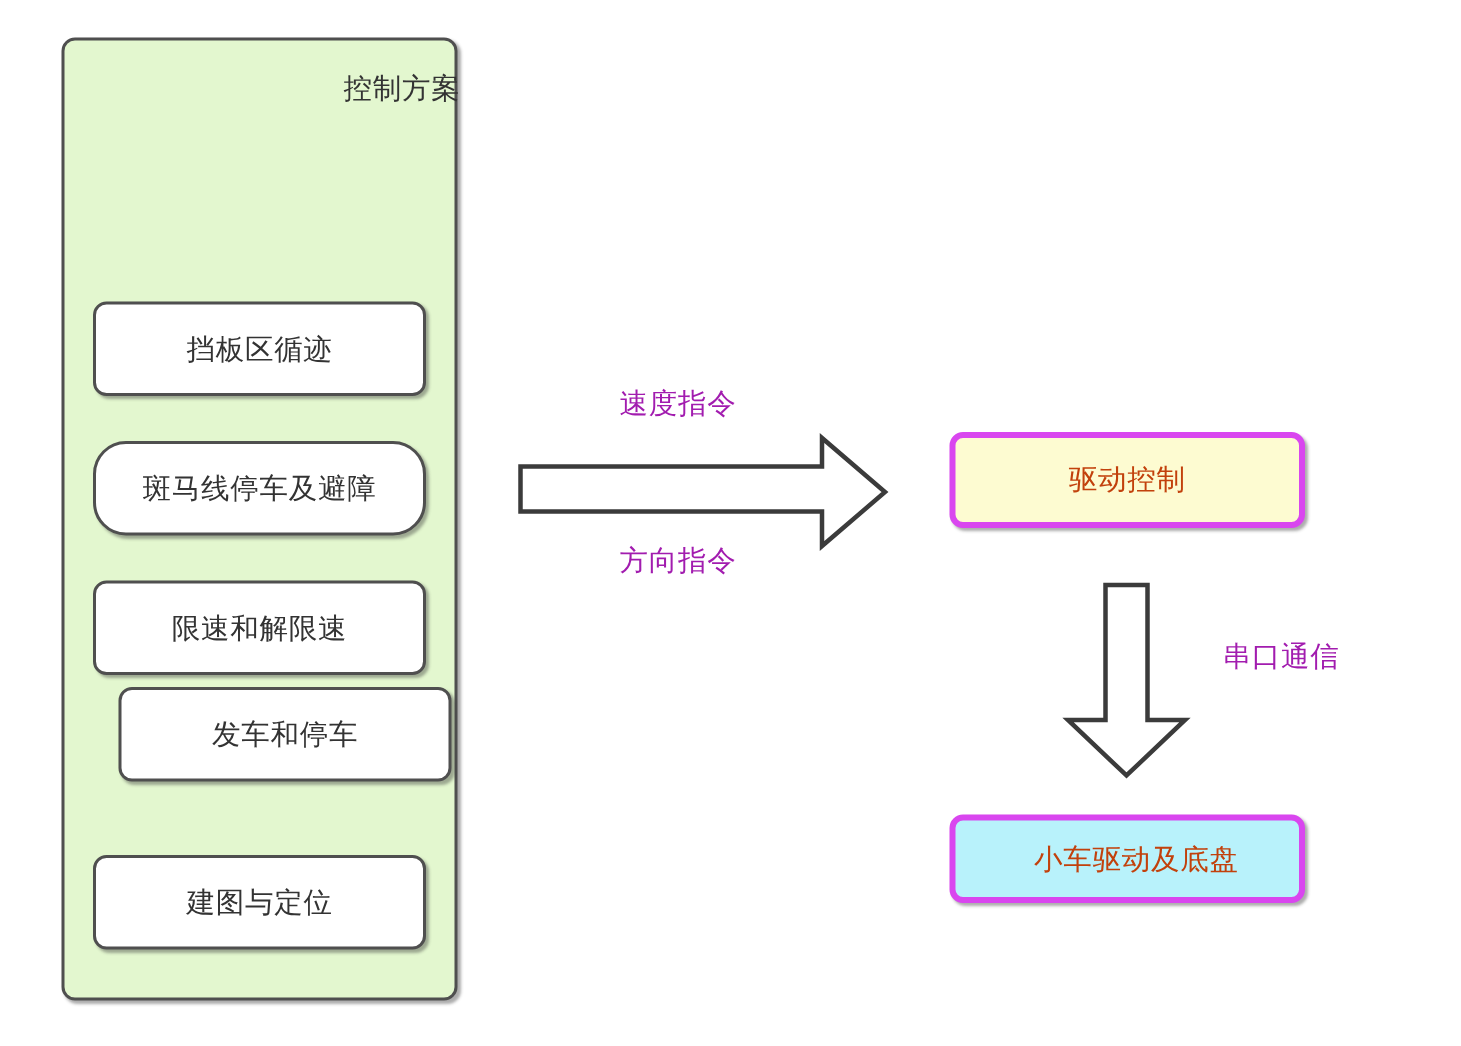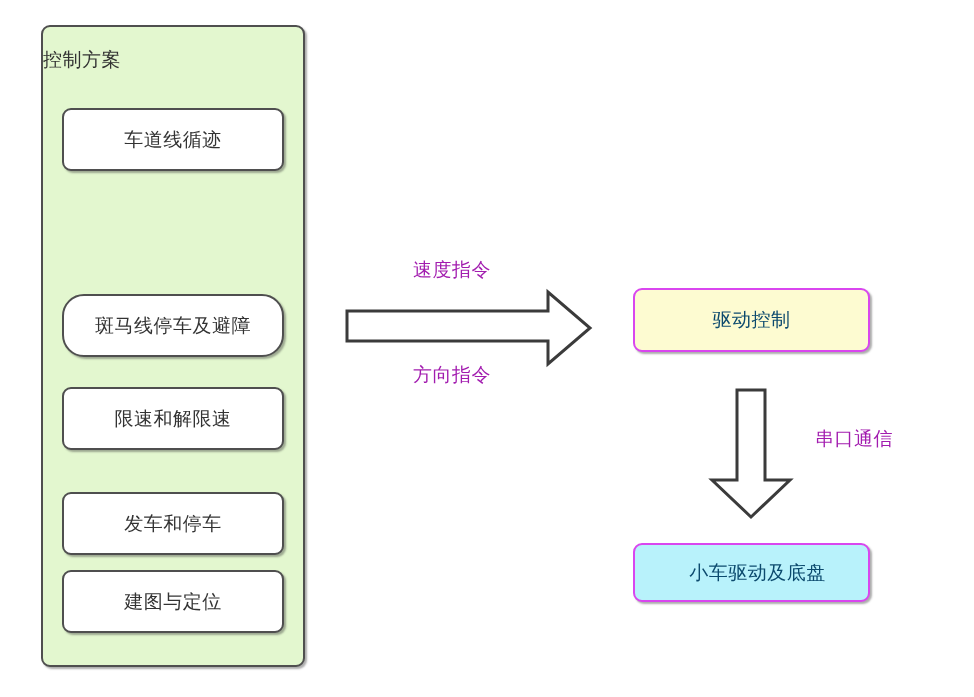--- a/index.html
+++ b/index.html
@@ -37,21 +37,21 @@
     border: 2px solid #4f4f4f;
     border-radius: 9px;
     box-shadow: 2px 2px 2px rgba(60,60,60,0.42);
   }
 
   .group-title {
     position: absolute;
     left: 0;
     top: 20px;
     width: 264px;
-    text-align: left;
+    text-align: right;
     font-size: 19px;
     line-height: 26px;
     color: #333333;
     letter-spacing: 0.5px;
   }
 
   
   .item-box {
     position: absolute;
     left: 62px;
@@ -67,35 +67,35 @@
     justify-content: center;
     font-size: 19px;
     color: #333333;
     letter-spacing: 0.5px;
     white-space: nowrap;
   }
   .item-0 { top: 108px; }
   .item-1 { top: 201px; }
   .item-2 { top: 294px; border-radius: 22px; }
   .item-3 { top: 387px; }
-  .item-4 { top: 492px; }
+  .item-4 { top: 458px; margin-left: 17px; }
   .item-5 { top: 570px; }
 
   
   .proc-box {
     position: absolute;
     box-sizing: border-box;
-    border: 2px solid #d946ef;
+    border: 4px solid #d946ef;
     border-radius: 9px;
     box-shadow: 2px 2px 2px rgba(60,60,60,0.42);
     display: flex;
     align-items: center;
     justify-content: center;
     font-size: 19px;
-    color: #0c4a6e;
+    color: #c2410c;
     letter-spacing: 0.5px;
     white-space: nowrap;
   }
   .proc-drive {
     left: 633px;
     top: 288px;
     width: 237px;
     height: 64px;
     background: #fdfbd1;
   }
@@ -137,24 +137,24 @@
 </style>
 </head>
 <body>
 
 <div id="canvas">
 
   <div class="group-box">
     <div class="group-title">控制方案</div>
   </div>
 
-  <div class="item-box item-0">
-    <span>车道线循迹</span>
+
+  <div class="item-box item-1">
+    <span>挡板区循迹</span>
   </div>
-
 
   <div class="item-box item-2">
     <span>斑马线停车及避障</span>
   </div>
 
   <div class="item-box item-3">
     <span>限速和解限速</span>
   </div>
 
   <div class="item-box item-4">

